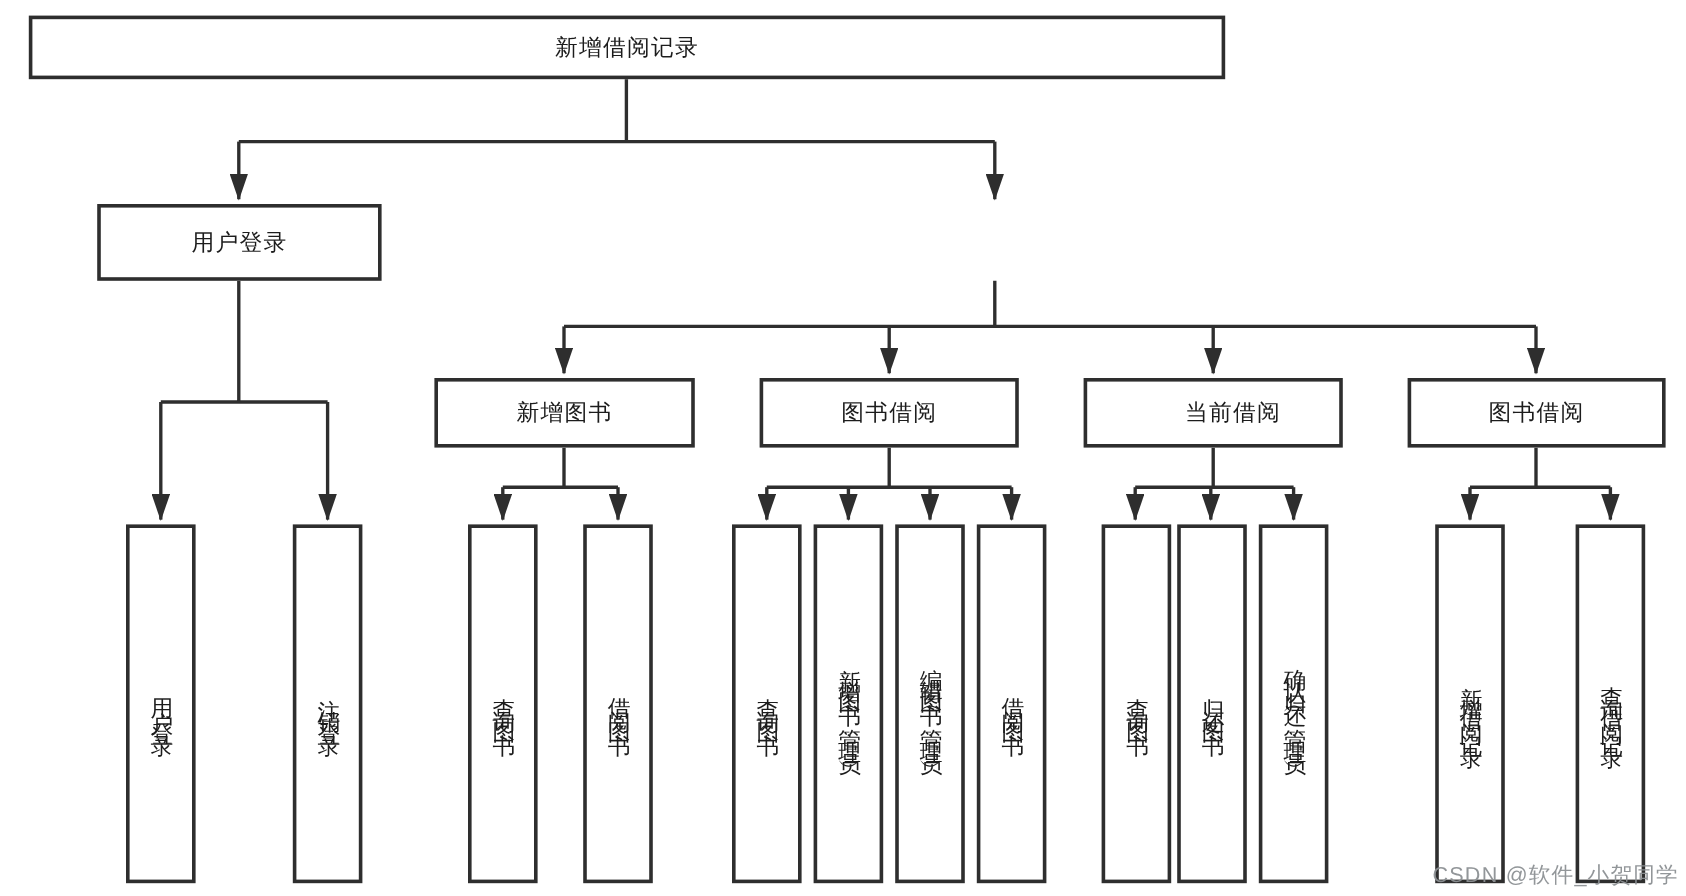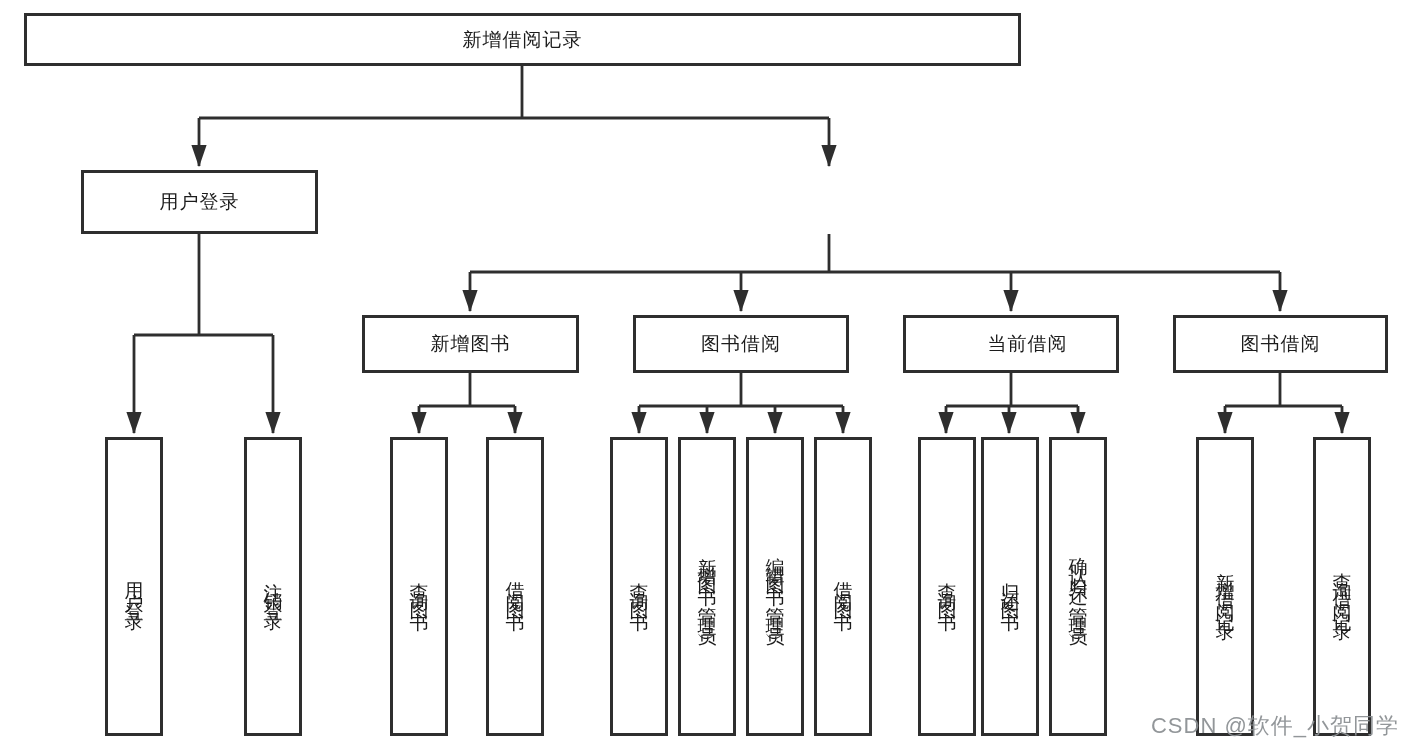--- a/index.html
+++ b/index.html
@@ -48,21 +48,21 @@
     text-orientation: mixed;
     white-space: nowrap;
     font-size: 19px;
     letter-spacing: 10px;
     color: #1c1c1c;
   }
   #watermark {
     position: absolute;
     right: 6px;
     bottom: 6px;
-    font-size: 22px;
+    font-size: 18px;
     letter-spacing: 1px;
     color: rgba(140, 144, 148, 0.95);
     z-index: 5;
   }
   .trunk { stroke: #2e2e2e; stroke-width: 2.8; fill: none; }
   .arrow { stroke: #2e2e2e; stroke-width: 2.8; fill: none; marker-end: url(#ah); }
 </style>
 </head>
 <body>
 

